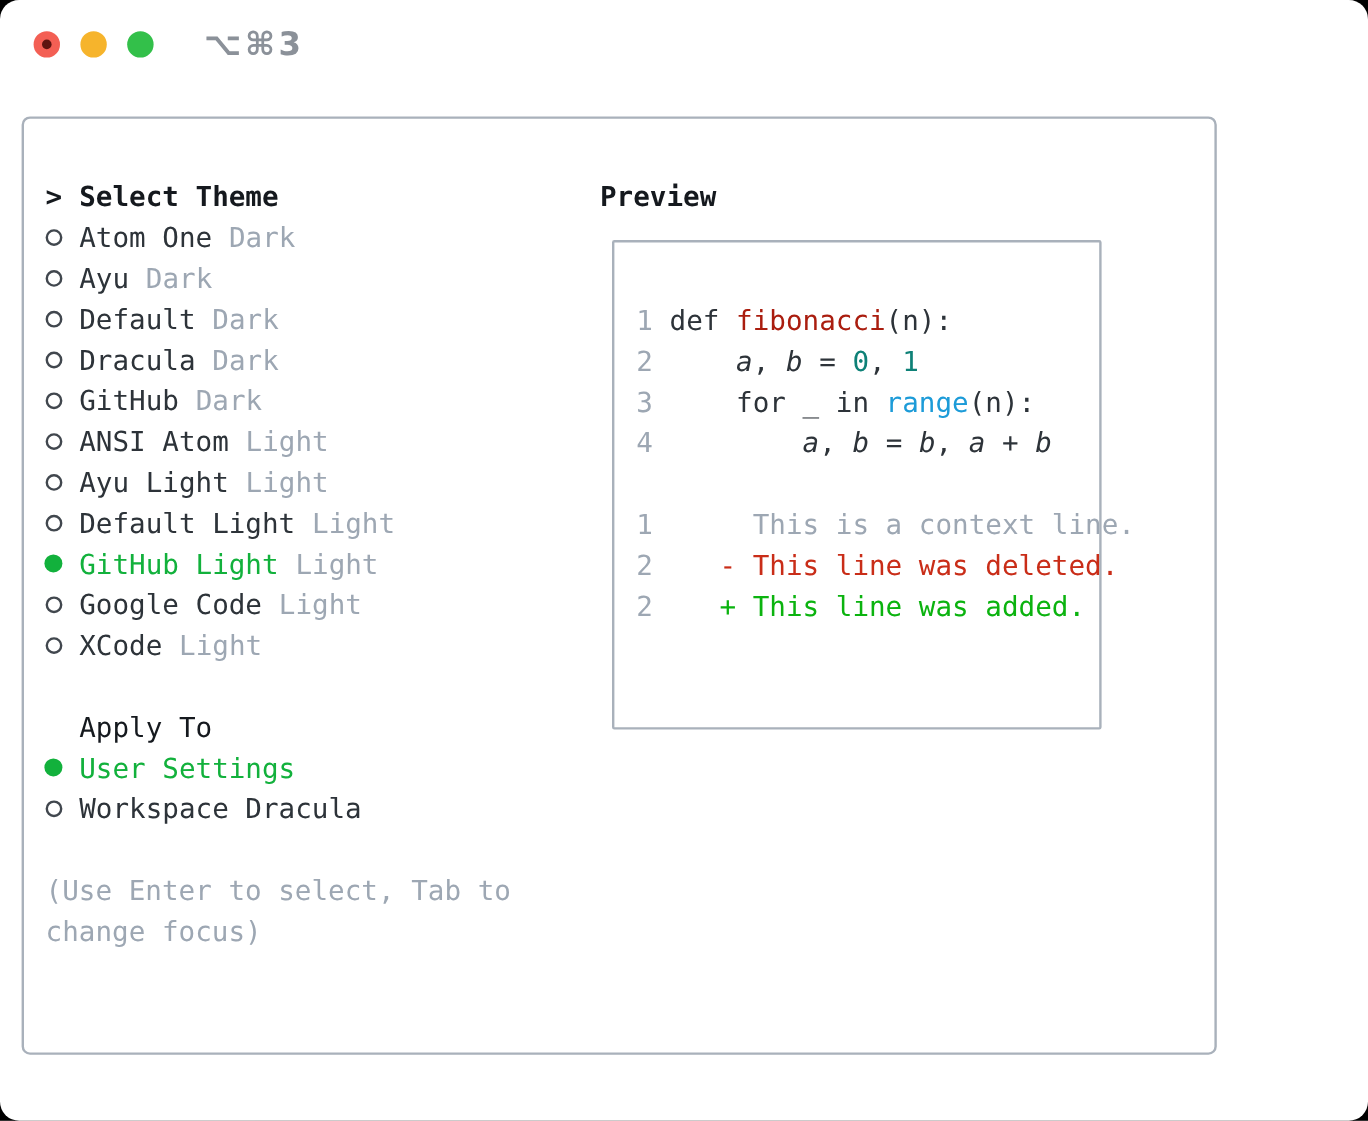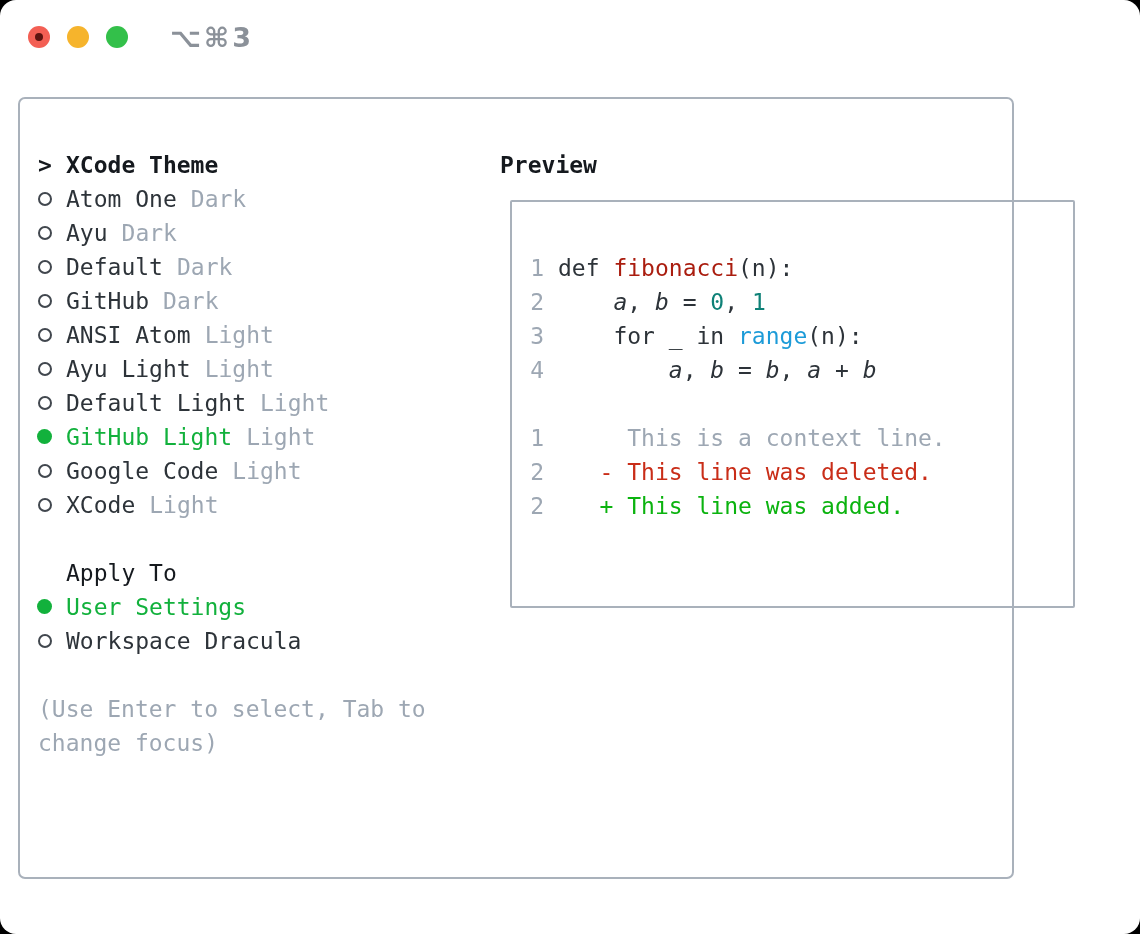--- a/index.html
+++ b/index.html
@@ -60,21 +60,21 @@
   .option.selected .name{color:var(--accent-green);}
   .tag{color:var(--muted-gray);margin-left:14px;}
   .subhdr{color:var(--header-black);}
   .hint{color:var(--muted-gray);}
   .left-col{position:absolute;left:18px;top:49px;}
   .spacer{height:34px;}
   
   .right-col{position:absolute;left:480px;top:49px;}
   .preview-box{
     position:absolute;left:490px;top:101px;
-    width:565px;height:408px;
+    width:408px;height:408px;
     border:2px solid var(--border-gray);
     border-radius:2px;
     box-sizing:border-box;
     padding-top:49px;padding-left:18px;
   }
   .code-row{height:34px;line-height:34px;font-size:23px;white-space:pre;}
   .lnum{display:inline-block;width:14px;text-align:right;color:var(--muted-gray);}
   .code{margin-left:14px;white-space:pre;}
   .seg-code{color:var(--text-dark);}
   .seg-function{color:var(--function-red);}
@@ -95,26 +95,27 @@
         <span class="inner-dot"></span>
       </span>
     <span class="light yellow"></span>
     <span class="light green"></span>
     <span class="win-title">⌥⌘3</span>
   </div>
 
   <div class="panel">
 
     <div class="left-col">
-      <div class="row"><span class="marker hdr-marker">&gt;</span><span class="hdr">XCode Theme</span></div>
+      <div class="row"><span class="marker hdr-marker">&gt;</span><span class="hdr">Select Theme</span></div>
 
       <div>
           <div class="row option"><span class="marker"><span class="radio"></span></span><span class="name">Atom One</span><span class="tag">Dark</span></div>
           <div class="row option"><span class="marker"><span class="radio"></span></span><span class="name">Ayu</span><span class="tag">Dark</span></div>
           <div class="row option"><span class="marker"><span class="radio"></span></span><span class="name">Default</span><span class="tag">Dark</span></div>
+          <div class="row option"><span class="marker"><span class="radio"></span></span><span class="name">Dracula</span><span class="tag">Dark</span></div>
           <div class="row option"><span class="marker"><span class="radio"></span></span><span class="name">GitHub</span><span class="tag">Dark</span></div>
           <div class="row option"><span class="marker"><span class="radio"></span></span><span class="name">ANSI Atom</span><span class="tag">Light</span></div>
           <div class="row option"><span class="marker"><span class="radio"></span></span><span class="name">Ayu Light</span><span class="tag">Light</span></div>
           <div class="row option"><span class="marker"><span class="radio"></span></span><span class="name">Default Light</span><span class="tag">Light</span></div>
           <div class="row option selected"><span class="marker"><span class="dot"></span></span><span class="name">GitHub Light</span><span class="tag">Light</span></div>
           <div class="row option"><span class="marker"><span class="radio"></span></span><span class="name">Google Code</span><span class="tag">Light</span></div>
           <div class="row option"><span class="marker"><span class="radio"></span></span><span class="name">XCode</span><span class="tag">Light</span></div>
         </div>
 
       <div class="spacer"></div>

